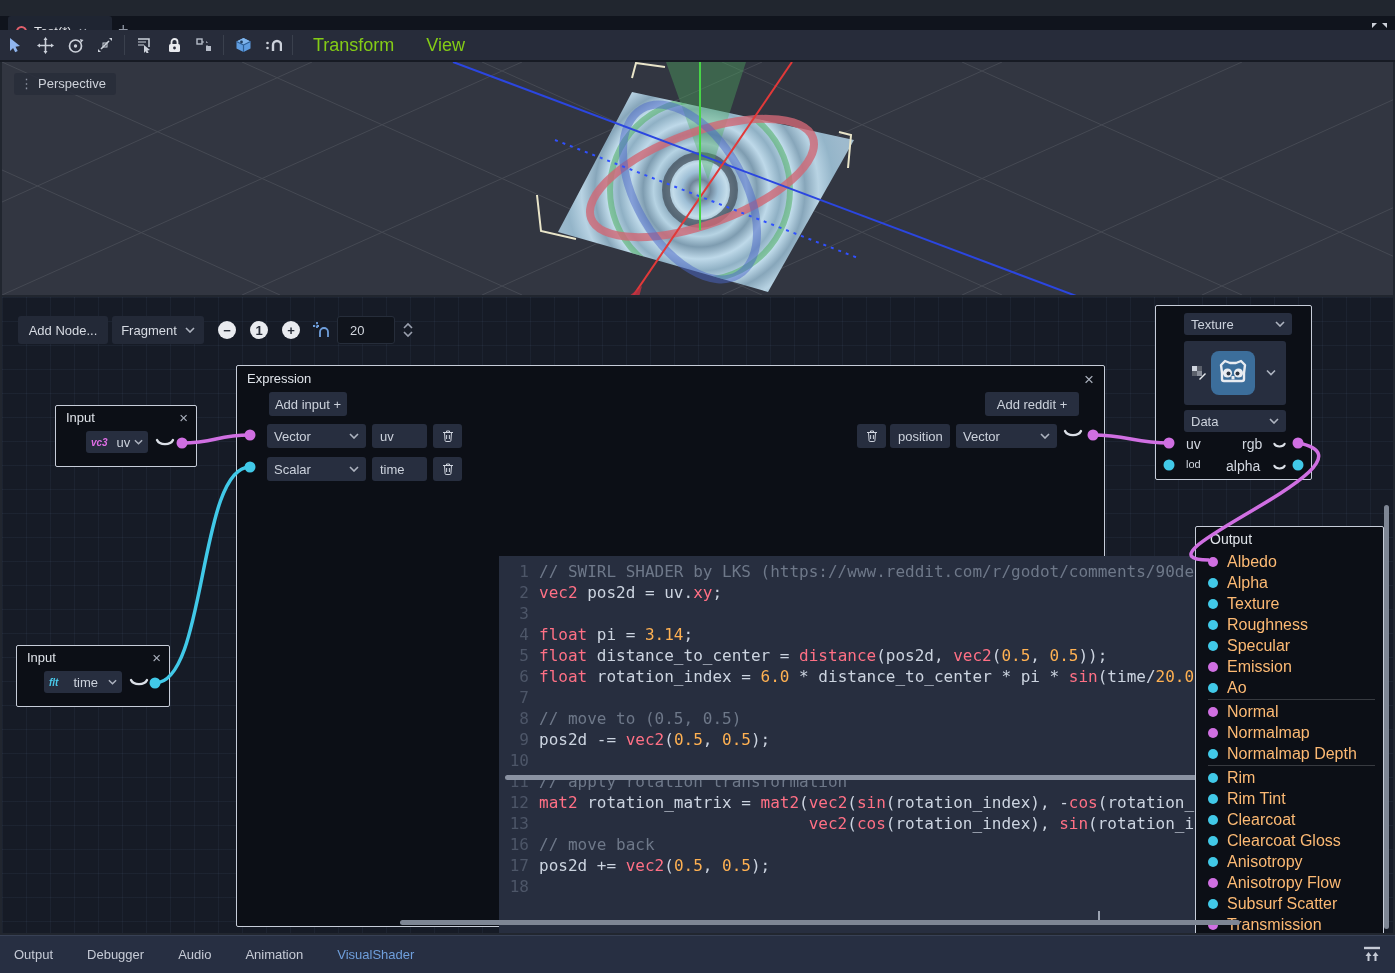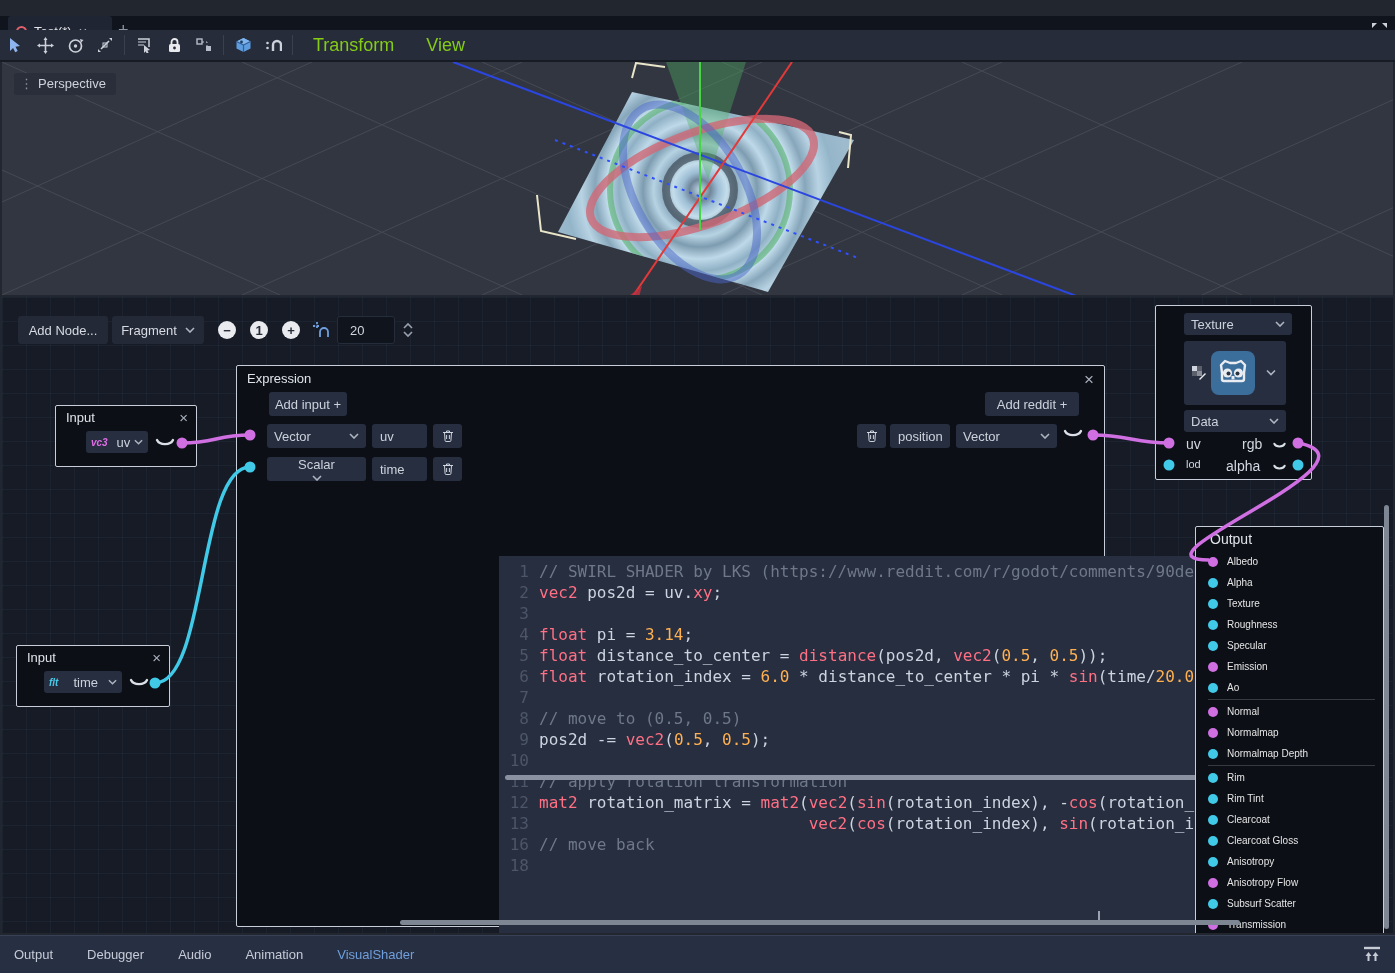--- a/index.html
+++ b/index.html
@@ -47,21 +47,21 @@
 
   
   #code{left:262px;top:190px;width:815px;height:418px;background:#272e3f;overflow:hidden;font-family:"DejaVu Sans Mono",monospace;font-size:16px;line-height:21px;padding-top:5px;}
   .code-line{white-space:pre;height:21px;}
   .ln{display:inline-block;width:30px;text-align:right;margin-right:10px;color:#4d5668;}
   .cm{color:#6e7889;}.kw{color:#ff7085;}.num{color:#ffb152;}.pl{color:#ccd4e0;}
   .hscroll{position:absolute;height:5px;border-radius:3px;background:#8a92a2;}
   .vscroll{position:absolute;width:5px;border-radius:3px;background:#7e8694;}
 
   
-  .orow{display:flex;align-items:center;height:21px;padding-left:12px;gap:9px;font-size:10px;color:#e5e5e5;}
+  .orow{display:flex;align-items:center;height:21px;padding-left:12px;gap:9px;font-size:16px;color:#fdba74;}
   .odot{width:10px;height:10px;border-radius:50%;flex:0 0 auto;}
   .odivider{height:1px;background:rgba(255,255,255,.18);margin:1px 10px 1px 12px;}
 
   
   #statusbar{left:0;top:935px;width:1395px;height:38px;background:#272f42;border-top:1px solid #384155;display:flex;align-items:center;padding:0 14px;gap:34px;}
   .sitem{color:#c6cbd6;font-size:13px;}
   .sitem.active{color:#6f9fdc;}
   #panel-toggle{position:absolute;right:14px;top:10px;}
 
   svg{display:block;}
@@ -303,21 +303,21 @@
           </svg>
       </div>
       <div class="field abs" style="left:135px;top:58px;width:55px;height:24px;">uv</div>
       <div class="btn abs" style="left:196px;top:58px;width:29px;height:24px;">
         <svg width="14" height="14" viewBox="0 0 14 14">
             <path d="M2 3.5h10M5.5 3.5V2h3v1.5M3.5 3.5l.6 8.2a1 1 0 0 0 1 .8h3.8a1 1 0 0 0 1-.8l.6-8.2" stroke="#cfd4de" fill="none"></path>
             <path d="M5.6 6v4M8.4 6v4" stroke="#cfd4de"></path>
           </svg>
       </div>
 
-      <div class="dd abs" style="left:30px;top:91px;width:99px;height:24px;flex-direction:column;">
+      <div class="dd abs" style="left:30px;top:91px;width:99px;height:24px;">
         <span>Scalar</span>
         <svg width="10" height="6" viewBox="0 0 10 6">
             <path d="M1 1l4 4 4-4" stroke="#aeb4c0" stroke-width="1.6" fill="none"></path>
           </svg>
       </div>
       <div class="field abs" style="left:135px;top:91px;width:55px;height:24px;">time</div>
       <div class="btn abs" style="left:196px;top:91px;width:29px;height:24px;">
         <svg width="14" height="14" viewBox="0 0 14 14">
             <path d="M2 3.5h10M5.5 3.5V2h3v1.5M3.5 3.5l.6 8.2a1 1 0 0 0 1 .8h3.8a1 1 0 0 0 1-.8l.6-8.2" stroke="#cfd4de" fill="none"></path>
             <path d="M5.6 6v4M8.4 6v4" stroke="#cfd4de"></path>
@@ -351,20 +351,21 @@
           <div class="code-line"><span class="ln">5</span><span class="kw">float</span><span class="pl"> distance_to_center = </span><span class="kw">distance</span><span class="pl">(pos2d, </span><span class="kw">vec2</span><span class="pl">(</span><span class="num">0.5</span><span class="pl">, </span><span class="num">0.5</span><span class="pl">));</span></div>
           <div class="code-line"><span class="ln">6</span><span class="kw">float</span><span class="pl"> rotation_index = </span><span class="num">6.0</span><span class="pl"> * distance_to_center * pi * </span><span class="kw">sin</span><span class="pl">(time/</span><span class="num">20.0</span><span class="pl">);</span></div>
           <div class="code-line"><span class="ln">7</span></div>
           <div class="code-line"><span class="ln">8</span><span class="cm">// move to (0.5, 0.5)</span></div>
           <div class="code-line"><span class="ln">9</span><span class="pl">pos2d -= </span><span class="kw">vec2</span><span class="pl">(</span><span class="num">0.5</span><span class="pl">, </span><span class="num">0.5</span><span class="pl">);</span></div>
           <div class="code-line"><span class="ln">10</span></div>
           <div class="code-line"><span class="ln">11</span><span class="cm">// apply rotation transformation</span></div>
           <div class="code-line"><span class="ln">12</span><span class="kw">mat2</span><span class="pl"> rotation_matrix = </span><span class="kw">mat2</span><span class="pl">(</span><span class="kw">vec2</span><span class="pl">(</span><span class="kw">sin</span><span class="pl">(rotation_index), -</span><span class="kw">cos</span><span class="pl">(rotation_index)),</span></div>
           <div class="code-line"><span class="ln">13</span><span class="pl">                            </span><span class="kw">vec2</span><span class="pl">(</span><span class="kw">cos</span><span class="pl">(rotation_index), </span><span class="kw">sin</span><span class="pl">(rotation_index)));</span></div>
           <div class="code-line"><span class="ln">16</span><span class="cm">// move back</span></div>
+          <div class="code-line"><span class="ln">17</span><span class="pl">pos2d += </span><span class="kw">vec2</span><span class="pl">(</span><span class="num">0.5</span><span class="pl">, </span><span class="num">0.5</span><span class="pl">);</span></div>
           <div class="code-line"><span class="ln">18</span></div>
         </div>
       <div class="hscroll" style="left:268px;bottom:146px;width:715px;"></div>
       <div class="abs" style="right:4px;bottom:4px;width:11px;height:11px;border-right:2px solid #9aa2b0;border-bottom:2px solid #9aa2b0;"></div>
     </div>
 
     <div class="node" style="left:1153px;top:8px;width:157px;height:175px;">
       <div class="dd abs" style="left:28px;top:7px;width:108px;height:22px;">
         <span>Texture</span>
         <svg width="10" height="6" viewBox="0 0 10 6">

